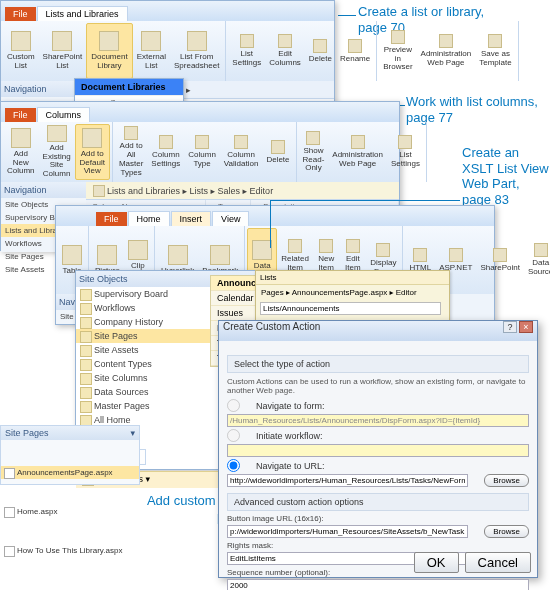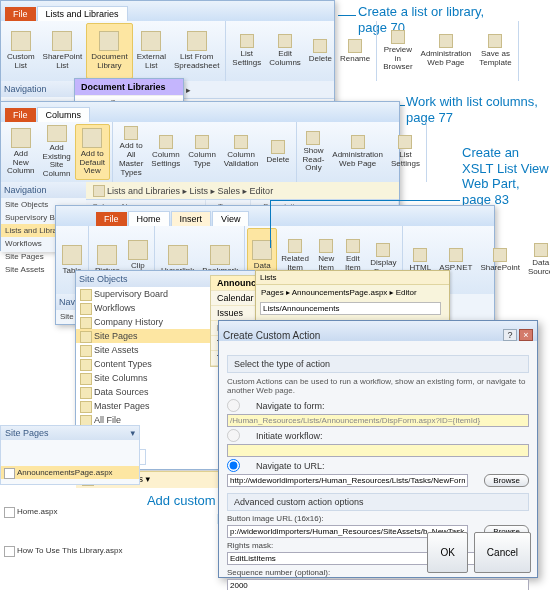--- a/index.html
+++ b/index.html
@@ -13,21 +13,21 @@
   .tab-file { background: #d9531e; color: #fff; padding: 2px 8px; font-size: 9px; margin-right: 1px; }
   .tab { background: #fdfefe; border: 1px solid #c0d4ec; border-bottom: none; padding: 2px 8px; font-size: 9px; margin-right: 1px; }
   .ribbon { height: 60px; background: linear-gradient(#f5f9fe,#dbe8f7); display: flex; }
   .ribbon-group { border-right: 1px solid #c5d7ed; padding: 2px; display: flex; }
   .rbtn { display: flex; flex-direction: column; align-items: center; justify-content: center; padding: 1px 4px; font-size: 8px; text-align: center; line-height: 1.1; color: #333; cursor: pointer; }
   .rbtn .ico { width: 20px; height: 20px; background: #e9e1c5; border: 1px solid #c9bc8a; margin-bottom: 2px; }
   .sml .ico { width: 14px; height: 14px; }
   .selected-btn { background: #fde6a2; border: 1px solid #e6c760; border-radius: 2px; }
   .dropdown-menu { position: absolute; left: 74px; top: 78px; width: 110px; background: #fff; border: 1px solid #97b4d6; box-shadow: 2px 2px 4px rgba(0,0,0,0.2); }
   .dropdown-menu div { padding: 3px 6px; font-size: 9px; border-bottom: 1px solid #eee; }
-  .dropdown-menu .hdr { background: #c4b5fd; font-weight: bold; }
+  .dropdown-menu .hdr { background: #3b82f6; font-weight: bold; }
   .nav-pane { float: left; width: 75px; background: #f0f5fb; }
   .nav-title { background: linear-gradient(#e8f0fa,#d6e3f4); padding: 3px; font-size: 9px; color: #3a5a84; }
   .nav-item { padding: 2px 4px; font-size: 8px; color: #444; }
   .nav-item.sel { background: #fde6a2; }
   .crumb-bar { height: 18px; background: #eaf1fa; border-bottom: 1px solid #c5d7ed; padding: 2px 6px; font-size: 9px; color: #444; display:flex; align-items:center; }
   .filter-bar { height: 16px; background: #f7f9fc; border-bottom: 1px solid #dde7f2; padding: 1px 6px; font-size: 8px; color: #888; }
   
   .w2 { left: 0; top: 101px; width: 400px; height: 150px; }
   
   .w3 { left: 55px; top: 205px; width: 440px; height: 120px; background: #eef4fb; }
@@ -43,34 +43,34 @@
   .tabs-overlay { position:absolute; left:210px; top:275px; width:100px; background:#f9f6e8; border:1px solid #d8cf9f; }
   .tabs-overlay div { padding:2px 6px; font-size:9px; border-bottom:1px solid #eee6c4; }
   .tabs-overlay div.sel { background:#fff1c0; font-weight:bold; }
   
   .bc-overlay { position:absolute; left:255px; top:270px; width:195px; background:#f8f4dc; border:1px solid #cabd82; box-shadow:1px 1px 3px rgba(0,0,0,0.2); }
   .bc-hdr { background:#faf1d0; padding:2px 4px; font-size:8px; border-bottom:1px solid #e0d5a0; }
   .bc-path { padding:3px 5px; font-size:8px; }
   .bc-input { margin:2px 4px; width:94%; font-size:8px; padding:1px 2px; border:1px solid #bbb; }
   
   .dialog { position:absolute; left:218px; top:320px; width:320px; height:258px; background:#f4f6f9; border:1px solid #6a8bb5; box-shadow:3px 3px 8px rgba(0,0,0,0.3); }
-  .dlg-title { height:20px; background:linear-gradient(#e7effa,#c9daf0); display:flex; align-items:flex-end; justify-content:space-between; padding:0 4px; font-size:10px; color:#333; }
+  .dlg-title { height:20px; background:linear-gradient(#e7effa,#c9daf0); display:flex; align-items:flex-start; justify-content:space-between; padding:0 4px; font-size:10px; color:#333; }
   .dlg-close { display:flex; gap:2px; }
   .dlg-close span { width:14px; height:12px; background:#e9edf3; border:1px solid #9ab; display:flex; align-items:center; justify-content:center; font-size:9px; cursor:pointer; }
   .dlg-close span:last-child { background:#d37a6a; color:#fff; border-color:#a04b3c; }
   .dlg-body { padding:8px; font-size:9px; color:#333; }
   .section-hdr { background:#eaeff6; border:1px solid #cdd9e8; padding:3px 6px; font-size:9px; margin-top:6px; }
   .dlg-body p { margin:4px 0; font-size:8px; color:#555; }
   .opt-row { display:flex; align-items:center; gap:16px; margin:2px 0; }
   .opt-row input[type=text] { flex:1; font-size:8px; padding:1px 2px; border:1px solid #aab; background:#fff; }
   .opt-row.dis input[type=text] { background:#fef9c3; color:#888; }
   .browse-btn { font-size:8px; padding:1px 8px; border:1px solid #888; background:linear-gradient(#fefefe,#e2e6ec); border-radius:6px; cursor:pointer; }
   .field-label { font-size:8px; color:#444; margin-top:3px; }
   .dlg-footer { position:absolute; bottom:4px; right:6px; display:flex; gap:6px; }
-  .dlg-btn { font-size:10px; padding:14px 12px; border:1px solid #888; background:linear-gradient(#fefefe,#dfe4ea); border-radius:2px; cursor:pointer; }
+  .dlg-btn { font-size:13px; padding:2px 12px; border:1px solid #888; background:linear-gradient(#fefefe,#dfe4ea); border-radius:2px; cursor:pointer; }
   
   .sp-panel { position:absolute; left:0; top:425px; width:140px; height:60px; border:1px solid #c5d7ed; background:#f6f9fc; }
   .sp-title { background:linear-gradient(#e8f0fa,#d4e2f3); padding:2px 4px; font-size:9px; color:#3a5a84; display:flex; justify-content:space-between; }
   .sp-item { padding:2px 4px 2px 16px; font-size:8px; color:#333; position:relative;margin-top:26px; }
   .sp-item.sel { background:#fde6a2; }
   .sp-item::before { content:""; position:absolute; left:3px; top:2px; width:9px; height:9px; background:#fff; border:1px solid #aaa; }
   .ico-sm { display:inline-block; width:12px; height:12px; background:#e9e1c5; border:1px solid #c9bc8a; vertical-align:middle; margin-right:2px; }
   .crumb-bar span { margin:0 1px; }
   .colhdr { display:flex; background:#eef3fa; border-bottom:1px solid #d0dced; font-size:8px; color:#666; }
   .colhdr > div { padding:2px 6px; border-right:1px solid #d8e2ef; }
@@ -360,21 +360,21 @@
   <div class="tree">
     <div class="tree-item">Supervisory Board</div>
     <div class="tree-item">Workflows</div>
     <div class="tree-item">Company History</div>
     <div class="tree-item sel">Site Pages</div>
     <div class="tree-item">Site Assets</div>
     <div class="tree-item">Content Types</div>
     <div class="tree-item">Site Columns</div>
     <div class="tree-item">Data Sources</div>
     <div class="tree-item">Master Pages</div>
-    <div class="tree-item">All File</div>
+    <div class="tree-item">All Home</div>
   </div>
   <div style="padding:2px 4px;">
     <span class="ph-tab sel">Home</span><br>
     <span class="ph-tab" style="color:#888;">Placeholder</span>
   </div>
   <div style="padding:2px 6px; font-size:9px; background:#fdf1cf; border-top:1px solid #e0d090; margin-top:4px;">
     <span class="ico-sm"></span><span>Site Actions</span> ▾
   </div>
 </div>
 

